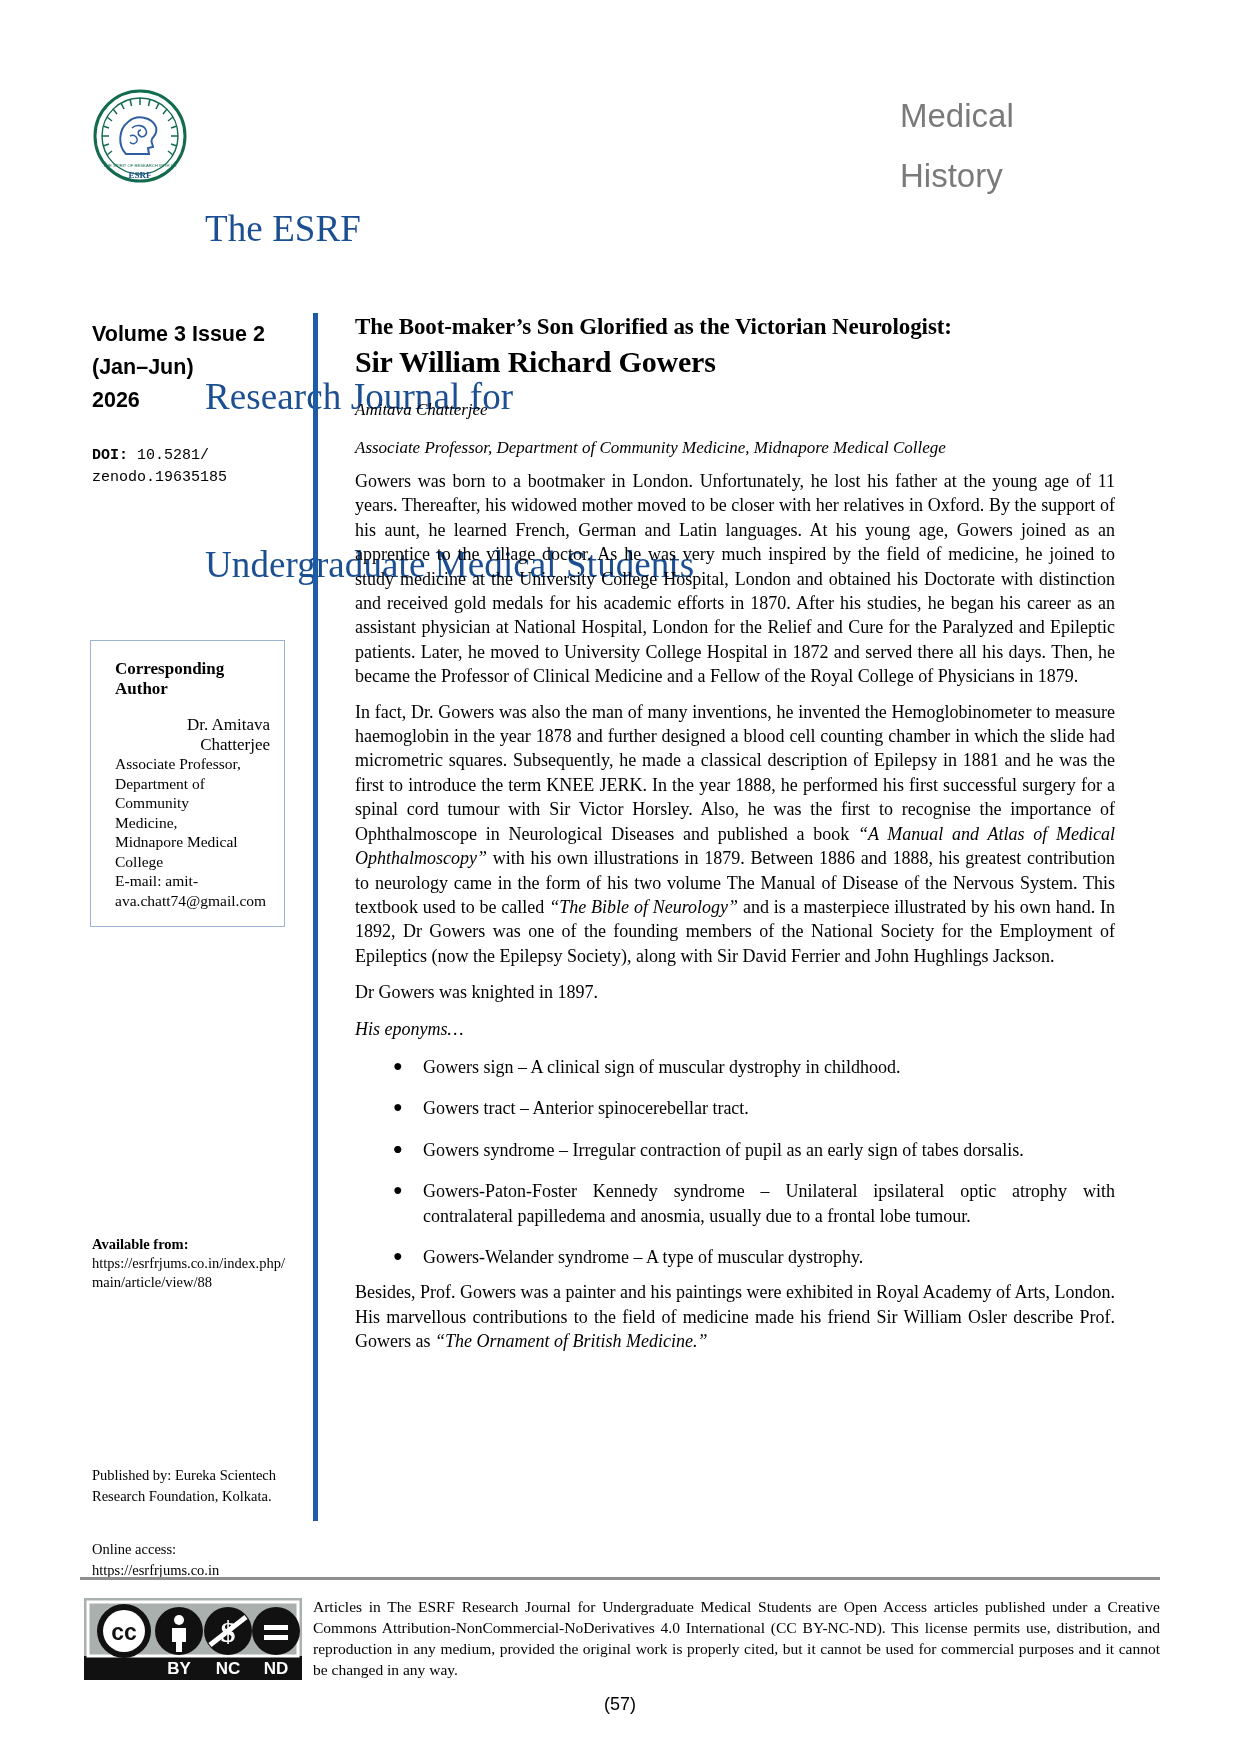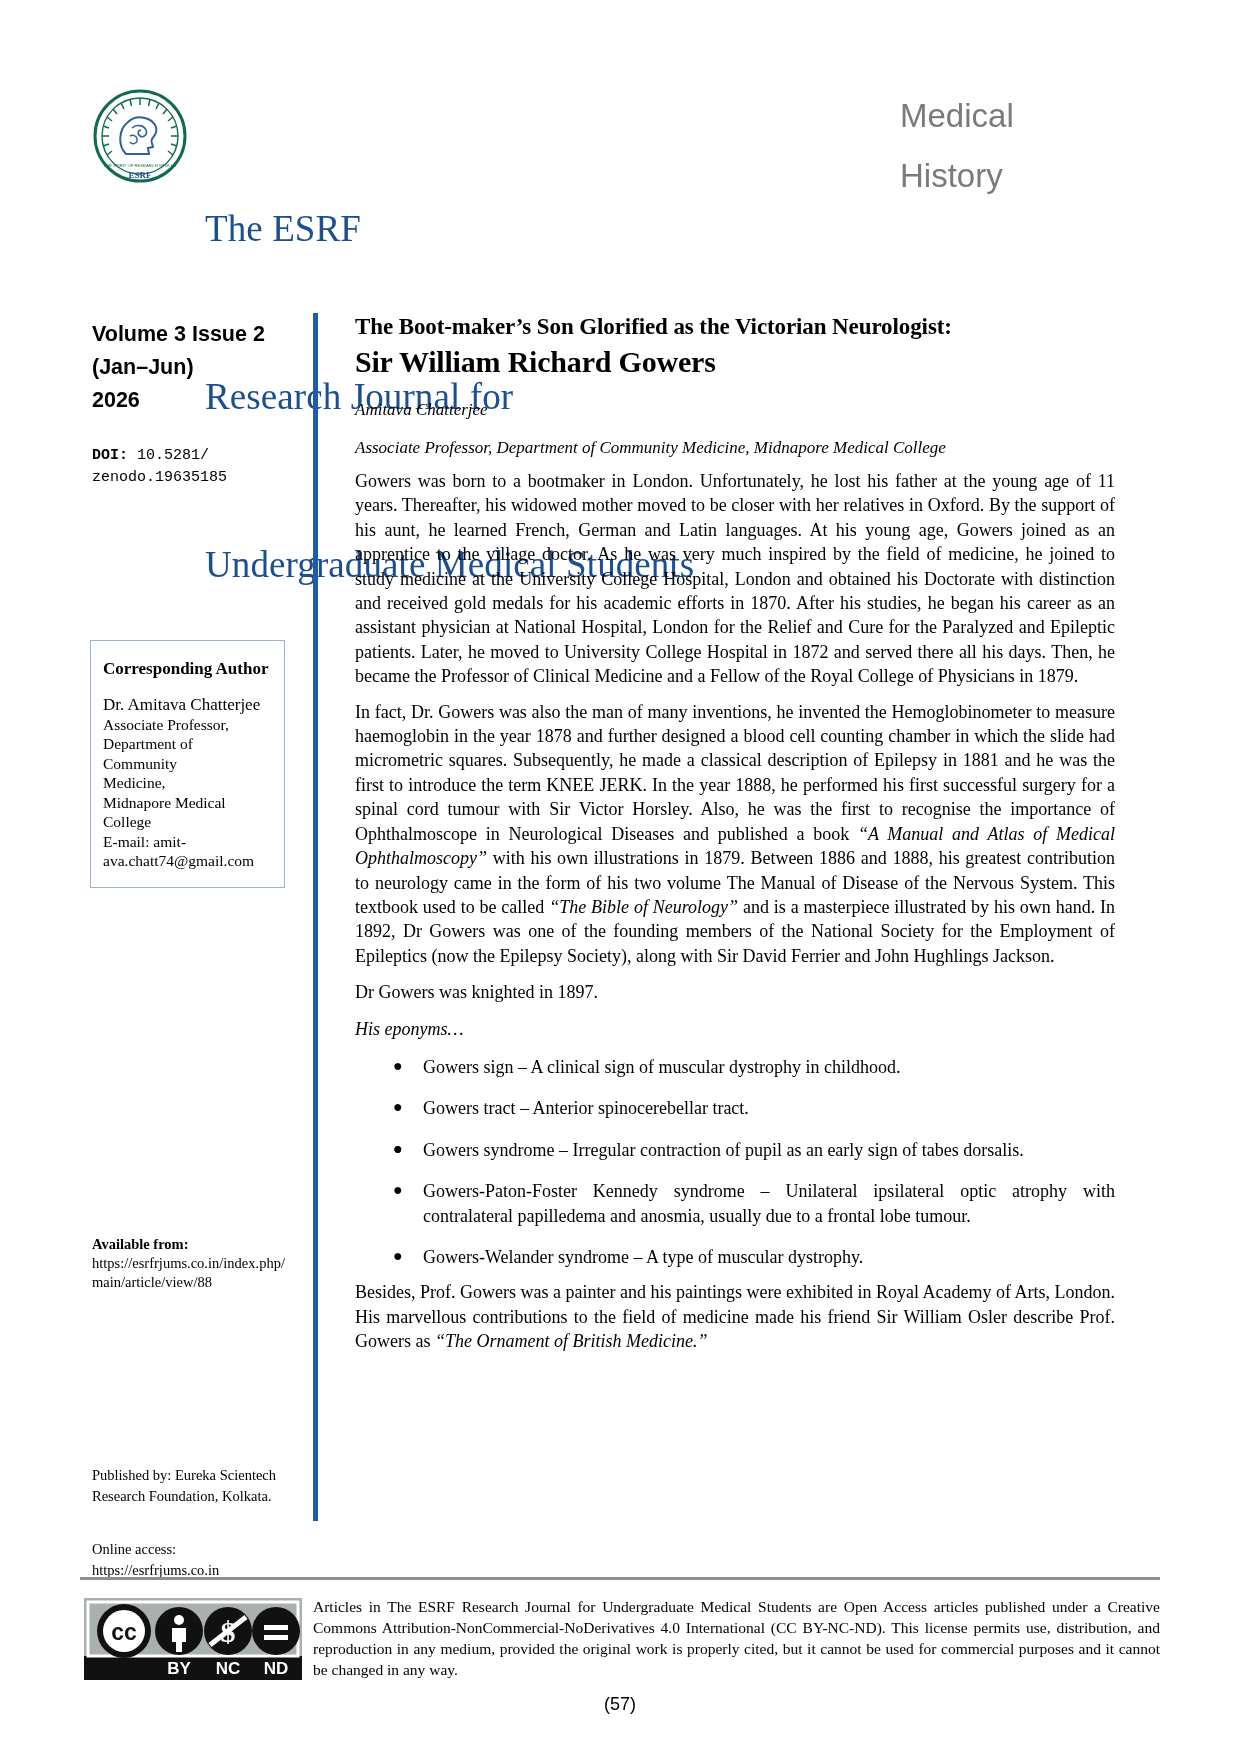--- a/index.html
+++ b/index.html
@@ -79,37 +79,37 @@
     line-height: 22px;
     color: #000;
   }
   .doi-block .doi-key { font-weight: bold; }
 
   .ca-box {
     position: absolute;
     left: 90px; top: 640px;
     width: 195px;
     border: 1.6px solid #9bb4d4;
-    padding: 18px 14px 16px 12px;
+    padding: 18px 14px 16px 24px;
     background: #fff;
   }
   .ca-title {
     font-family: "Liberation Serif", serif;
     font-weight: bold;
     font-size: 17px;
     margin-bottom: 16px;
   }
   .ca-body {
     font-family: "Liberation Serif", serif;
     font-size: 15.5px;
     line-height: 19.5px;
     word-break: break-word;
   }
   .ca-body .ln { display: block; }
-  .ca-name { font-size: 17px; }
+  .ca-name { font-size: 17px; text-align: right; }
 
   .avail-block {
     position: absolute;
     left: 92px; top: 1235px;
     width: 200px;
     font-family: "Liberation Serif", serif;
     font-size: 14.5px;
     line-height: 19px;
     word-break: break-word;
   }

